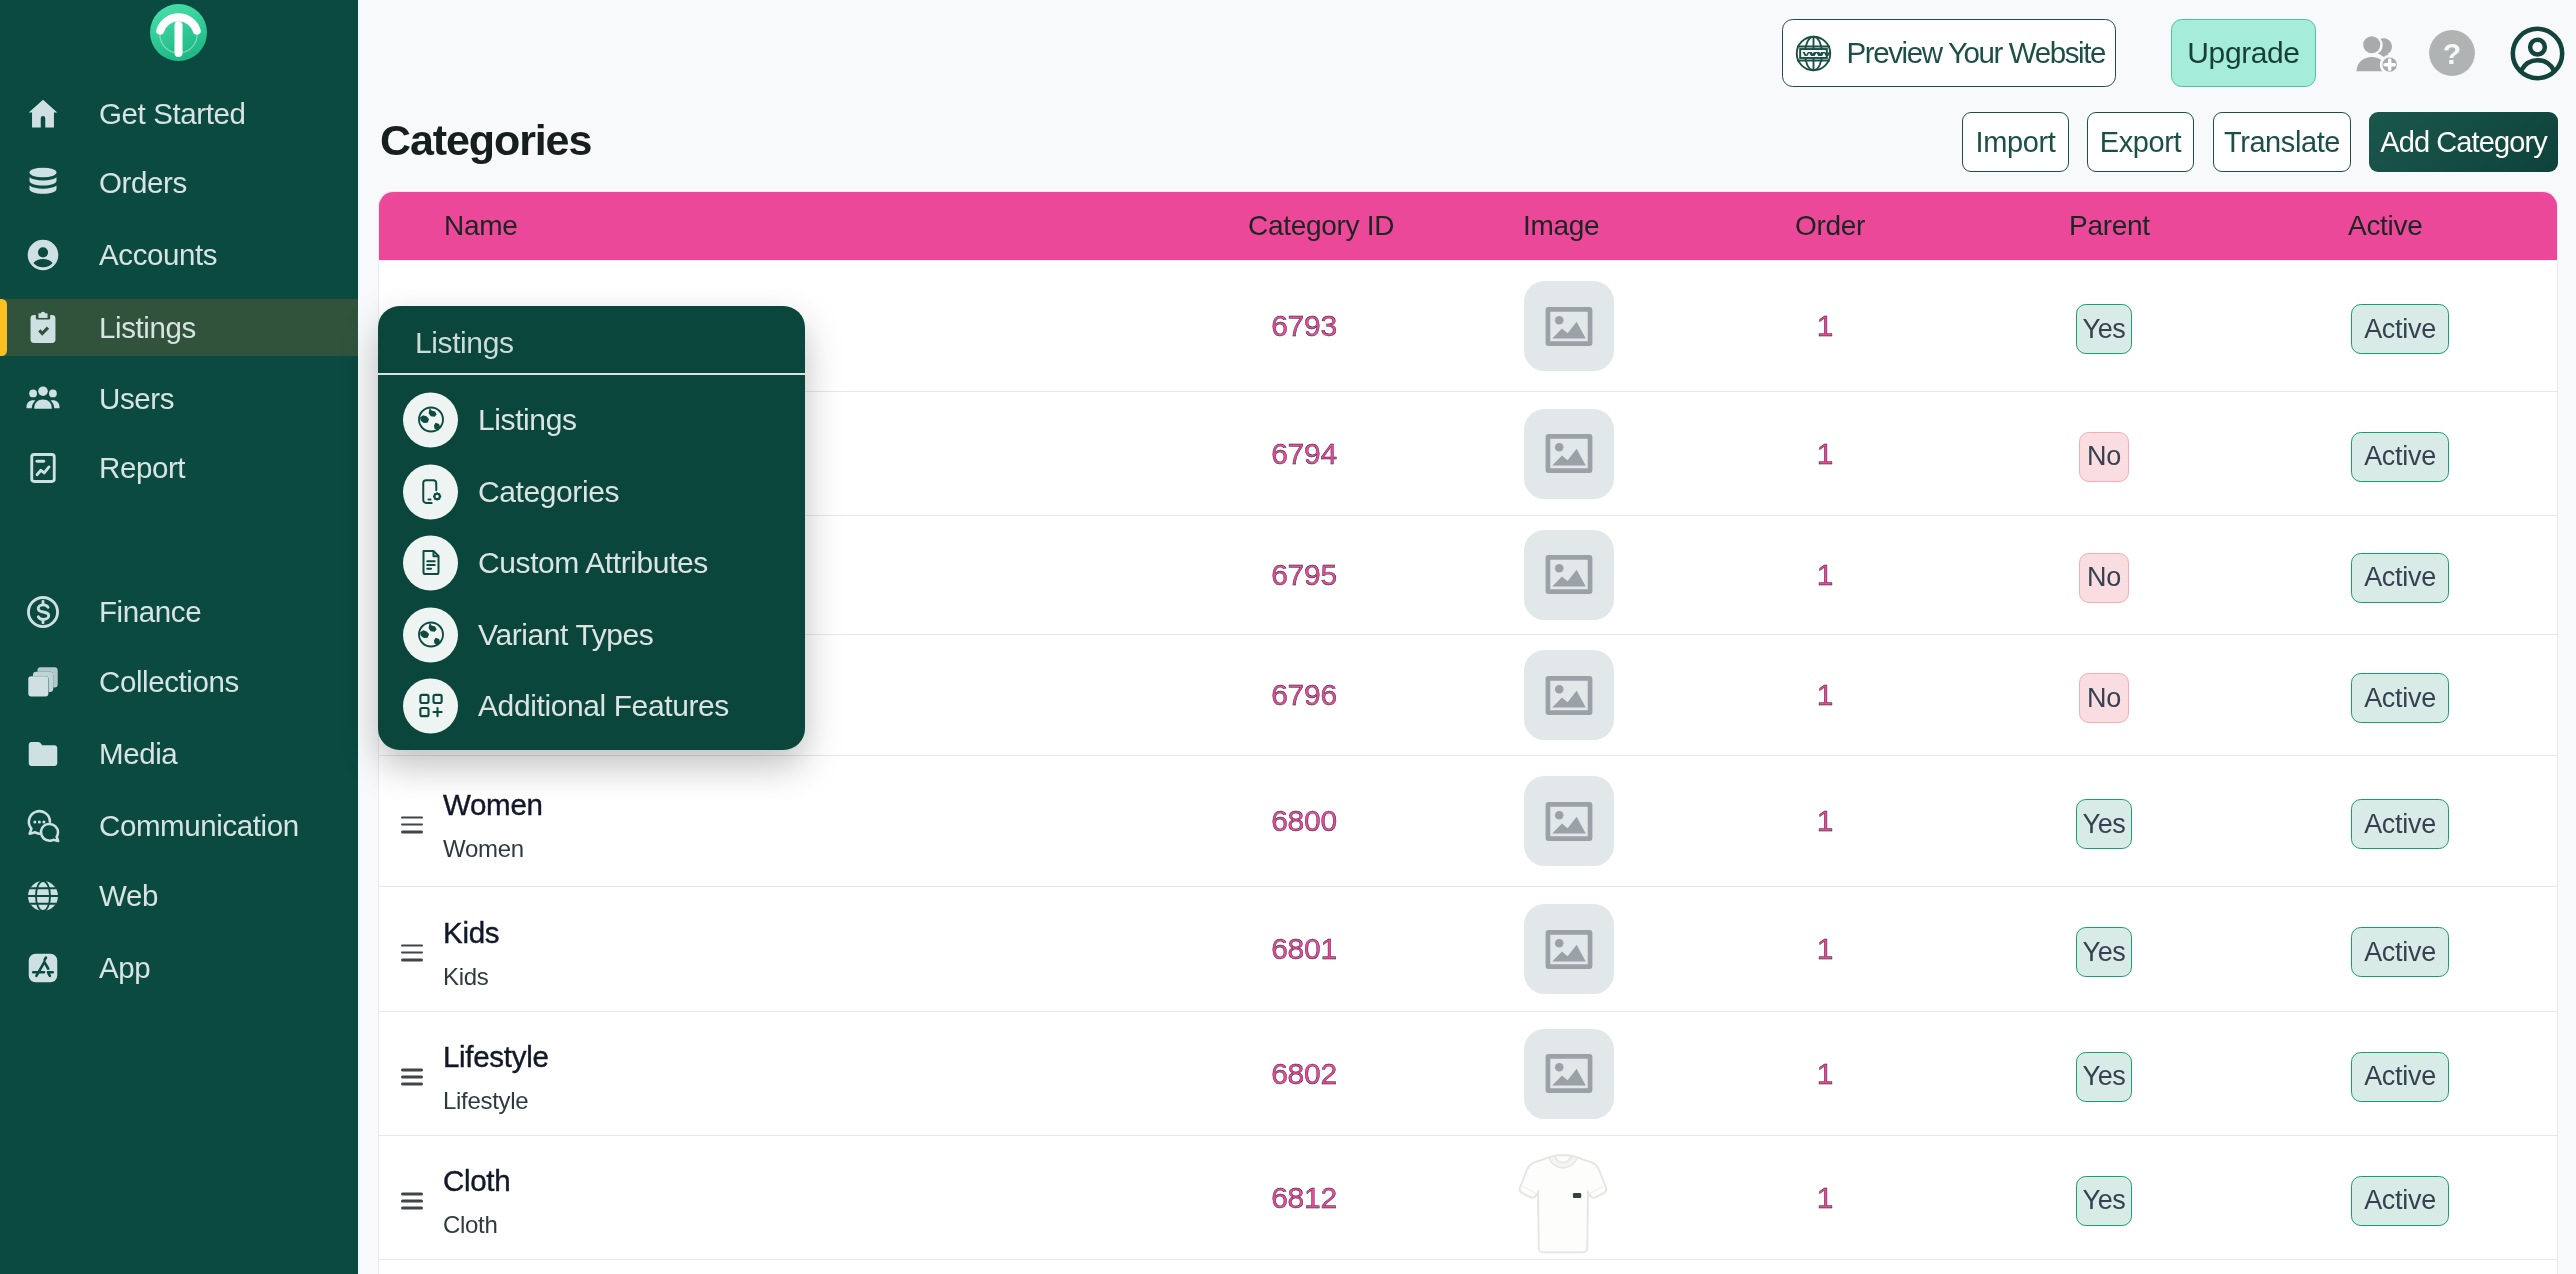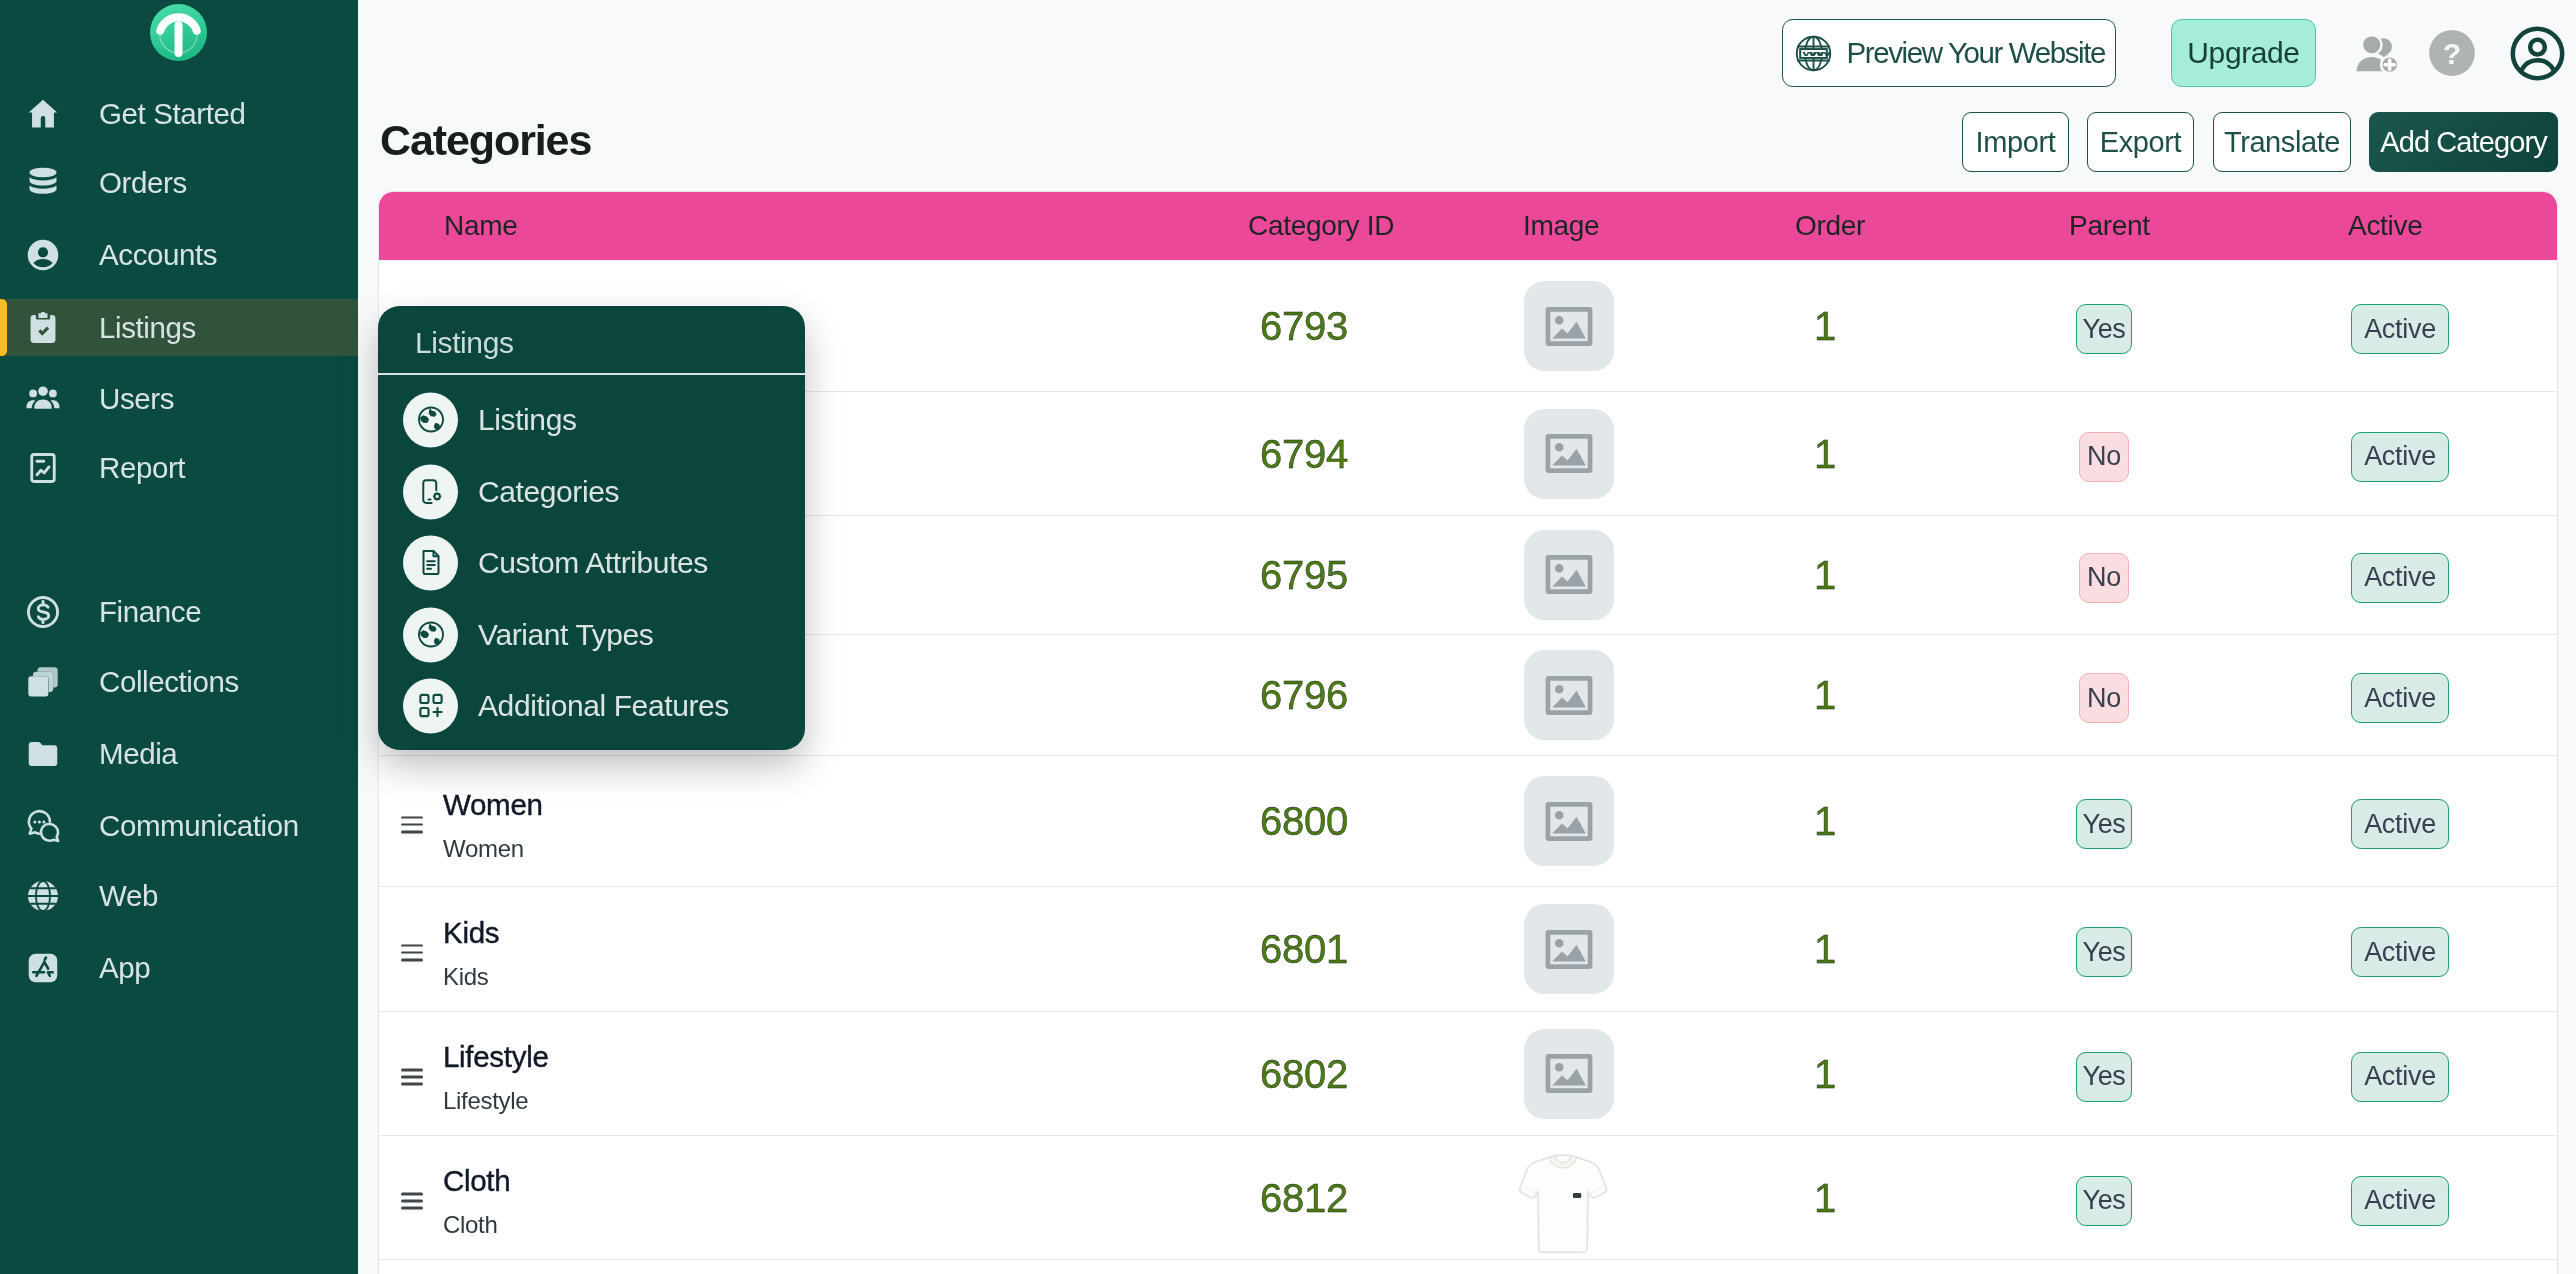--- a/index.html
+++ b/index.html
@@ -38,21 +38,21 @@
 #btn-add { left:2369px; top:112px; width:189px; height:60px; border-radius:9px; border:none;
   background:linear-gradient(135deg,#1b574d,#0d423a); color:#fff; font-size:29px; letter-spacing:-0.9px; }
 
 #card { position:absolute; left:378px; top:191px; width:2180px; height:1084px;
   background:#fff; border:0.9px solid #e7e9ea; border-bottom:none; border-radius:14.3px 14.3px 0 0; }
 #thead { position:absolute; left:0; top:0; width:100%; height:69px; background:#ec4899;
   border-radius:14.3px 14.3px 0 0; border-bottom:0.9px solid #eef0f1; }
 .th { position:absolute; top:50%; transform:translateY(-50%); font-size:28px; color:#1b2522; letter-spacing:-0.3px; }
 .row { position:absolute; left:0; width:100%; border-bottom:0.9px solid #e5e7e9; }
 .cell { position:absolute; top:50%; transform:translate(-50%,-50%); }
-.num { font-size:40px; font-weight:400; -webkit-text-stroke:0.4px #111827; color:#4d7c0f; letter-spacing:-0.3px; }
+.num { font-size:30px; font-weight:400; -webkit-text-stroke:0.4px #111827; color:#ec4899; letter-spacing:-0.3px; }
 .tile { width:90px; height:90px; border-radius:20.6px; background:#e2e7ea;
   display:flex; align-items:center; justify-content:center; }
 .badge { display:inline-flex; align-items:center; justify-content:center; height:50px;
   font-size:27px; color:#374151; border-radius:9.8px; letter-spacing:-0.3px;margin-top:6px; }
 .badge.w-yes{width:56px}.badge.w-no{width:50px}.badge.w-act{width:98px}
 .badge.g { background:#d9ebe7; border:1.8px solid #199e6e; }
 .badge.r { background:#fadde0; border:1.8px solid #f3aeb5; }
 .drag { position:absolute; left:22.4px; top:calc(50% + 3.6px); transform:translateY(-50%); width:21.5px; }
 .drag div { height:2.7px; background:#3f4549; border-radius:1.8px; }
 .drag div + div { margin-top:4.5px; }

